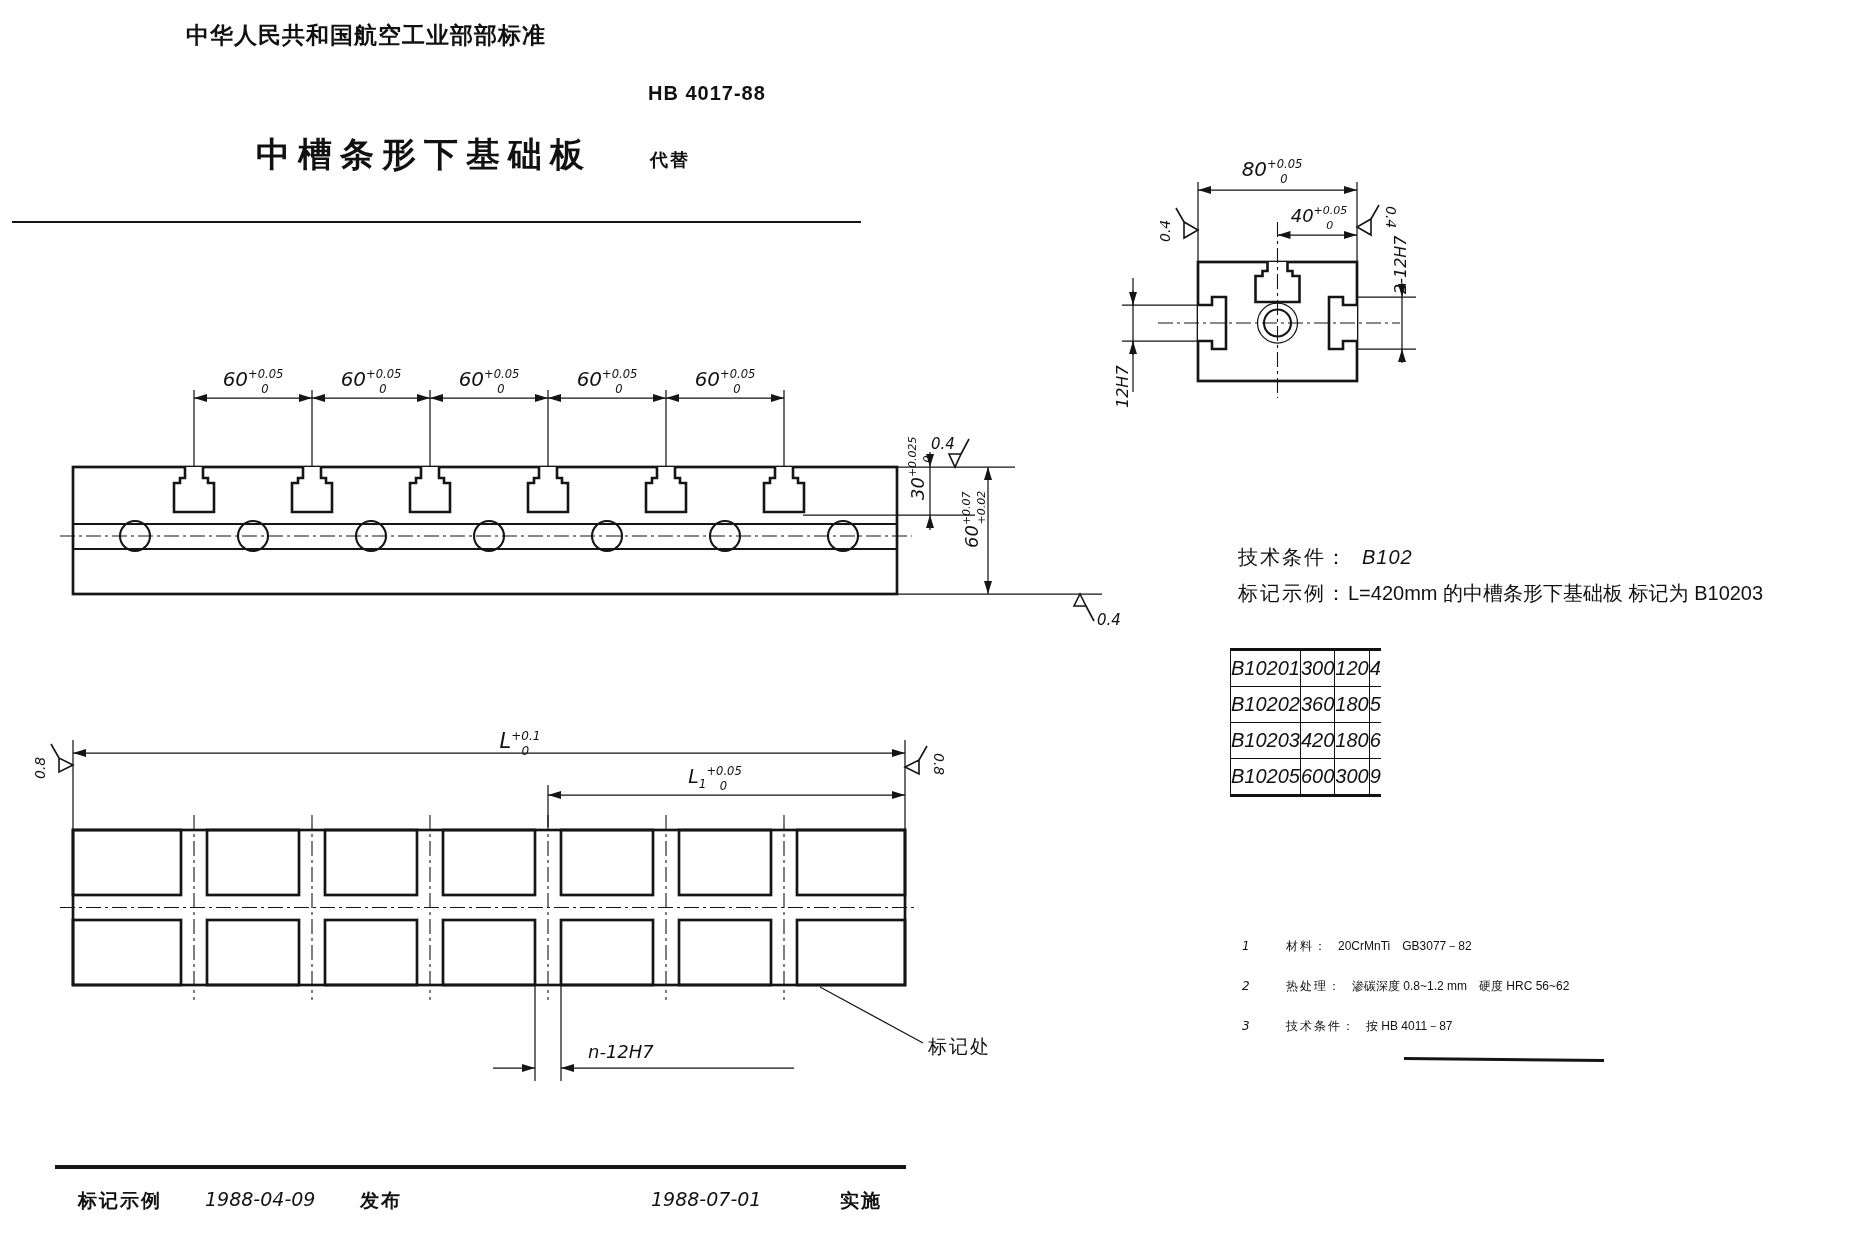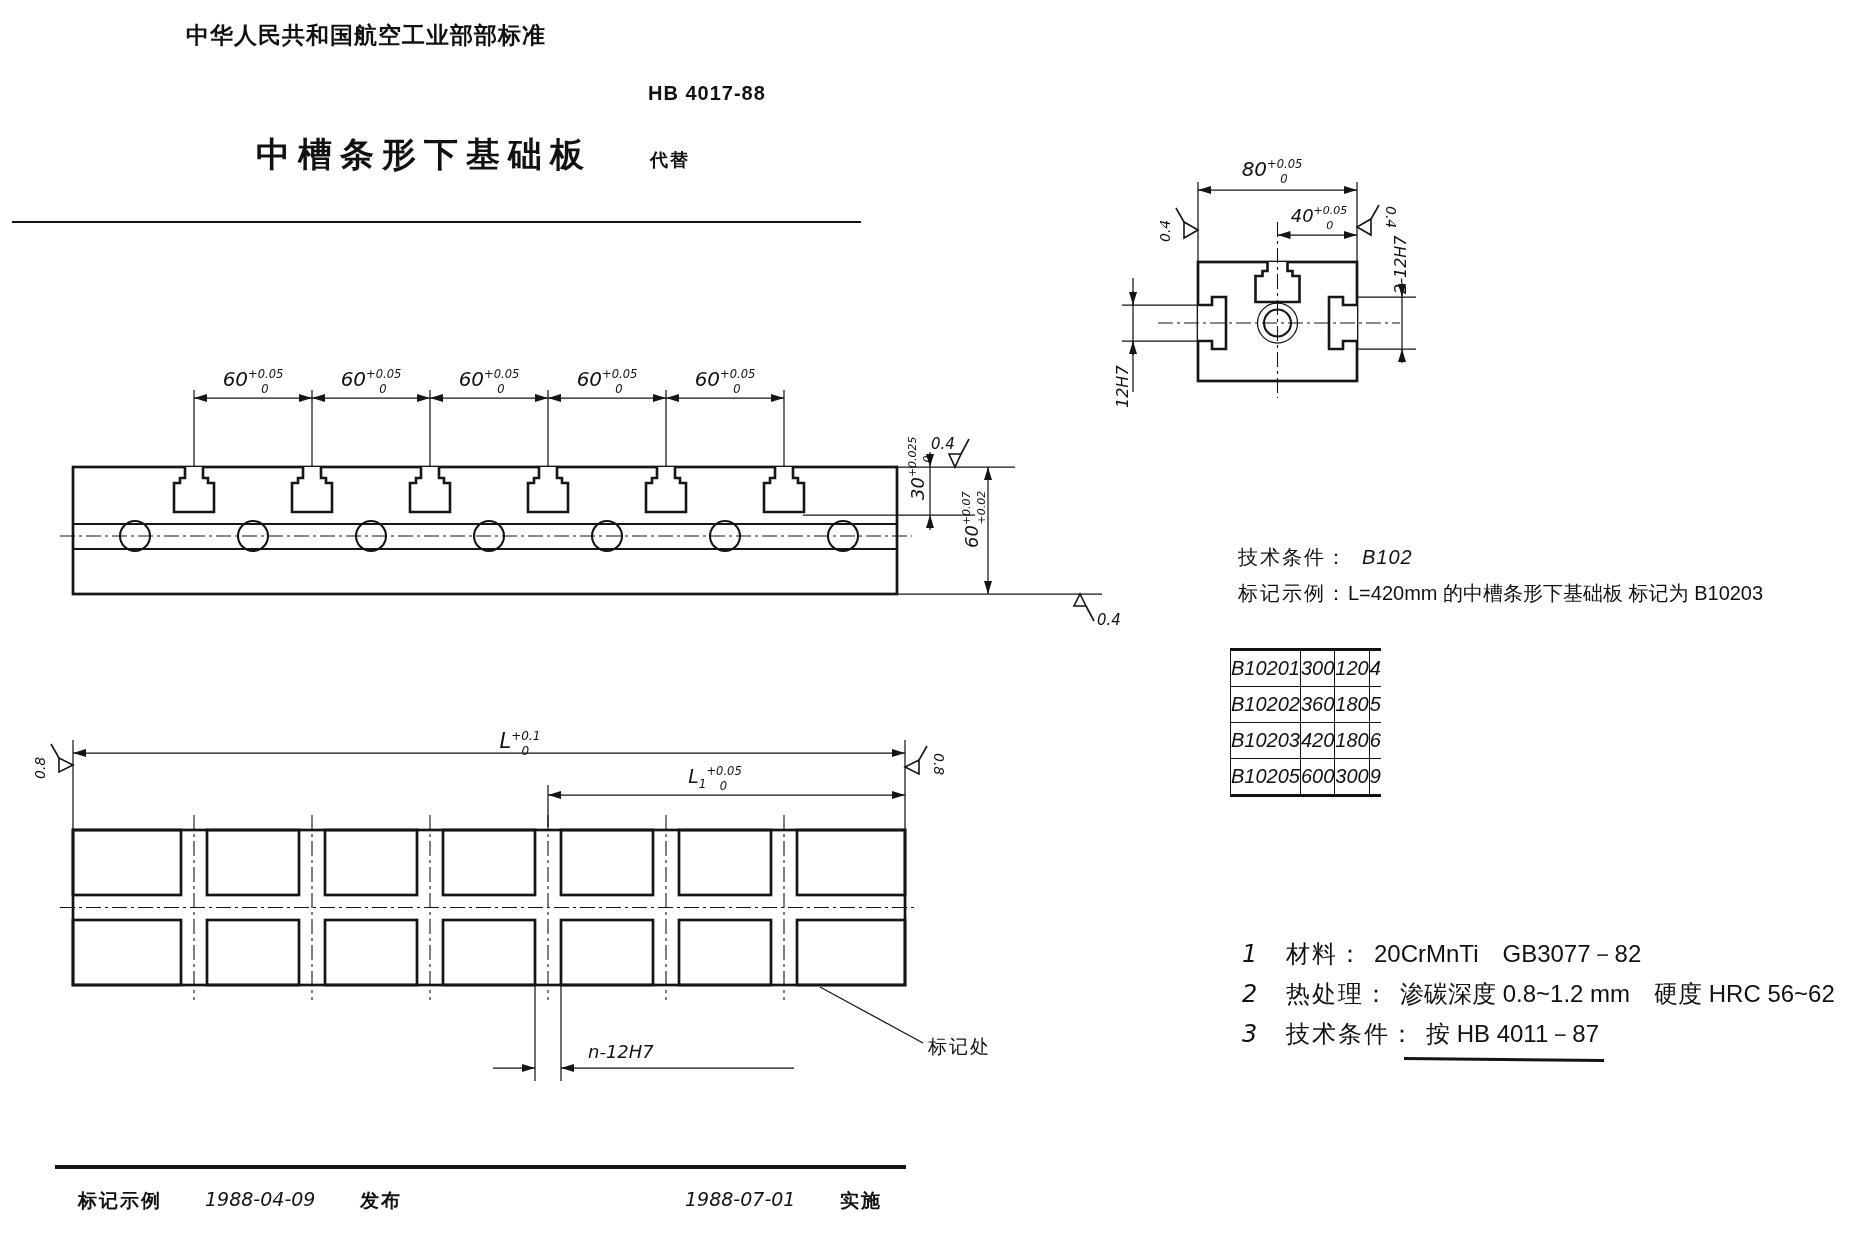--- a/index.html
+++ b/index.html
@@ -27,21 +27,21 @@
   table.spec{position:absolute;left:1230px;top:648px;border-collapse:collapse;
     border-top:3.5px solid #111;border-bottom:3.5px solid #111;border-left:1.6px solid #111;}
   table.spec td{border-bottom:1.6px solid #111;text-align:center;padding:0;}
   table.spec td+td{border-left:1.6px solid #111;}
   table.spec tr:last-child td{border-bottom:none;}
   table.spec .c0{width:165px;} table.spec .c1{width:130px;}
   table.spec .c2{width:143px;} table.spec .c3{width:158px;}
   table.spec tr.h td{height:45px;font-size:19px;letter-spacing:1px;}
   table.spec tr.r td{height:35px;font-size:20px;font-style:italic;font-family:Liberation Sans, sans-serif;}
   table.spec tr.h td.it{font-style:italic;font-family:"DejaVu Sans",sans-serif;}
-  .note{position:absolute;left:1242px;font-size:24px;white-space:nowrap;}
+  .note{position:absolute;left:1242px;font-size:12px;white-space:nowrap;}
   .note .no{display:inline-block;width:44px;font-style:italic;font-family:"DejaVu Sans",sans-serif;}
   .note .lab{letter-spacing:2px;margin-right:10px;}
   .foot{position:absolute;top:1188px;font-size:19px;white-space:nowrap;}
   .foot.b{font-weight:bold;letter-spacing:2px;}
   .foot.d{font-style:italic;font-family:"DejaVu Sans",sans-serif;}
 </style>
 </head>
 <body>
 
 <div class="abs hdr" style="left:186px;top:20px;">中华人民共和国航空工业部部标准</div>
@@ -300,14 +300,14 @@
 </div>
 <div class="note" style="top:1018px;">
   <span class="no">3</span><span class="lab">技术条件：</span><span>按 HB 4011－87</span>
 </div>
 <div class="abs rule" style="left:1404px;top:1058px;width:200px;height:3px;transform:rotate(0.6deg);"></div>
 
 <div class="abs rule" style="left:55px;top:1165px;width:851px;height:4px;"></div>
 <div class="foot b" style="left:78px;">标记示例</div>
 <div class="foot d" style="left:205px;">1988-04-09</div>
 <div class="foot b" style="left:360px;">发布</div>
-<div class="foot d" style="left:685px;">1988-07-01</div>
+<div class="foot d" style="left:651px;">1988-07-01</div>
 <div class="foot b" style="left:840px;">实施</div>
 
 </body></html>

